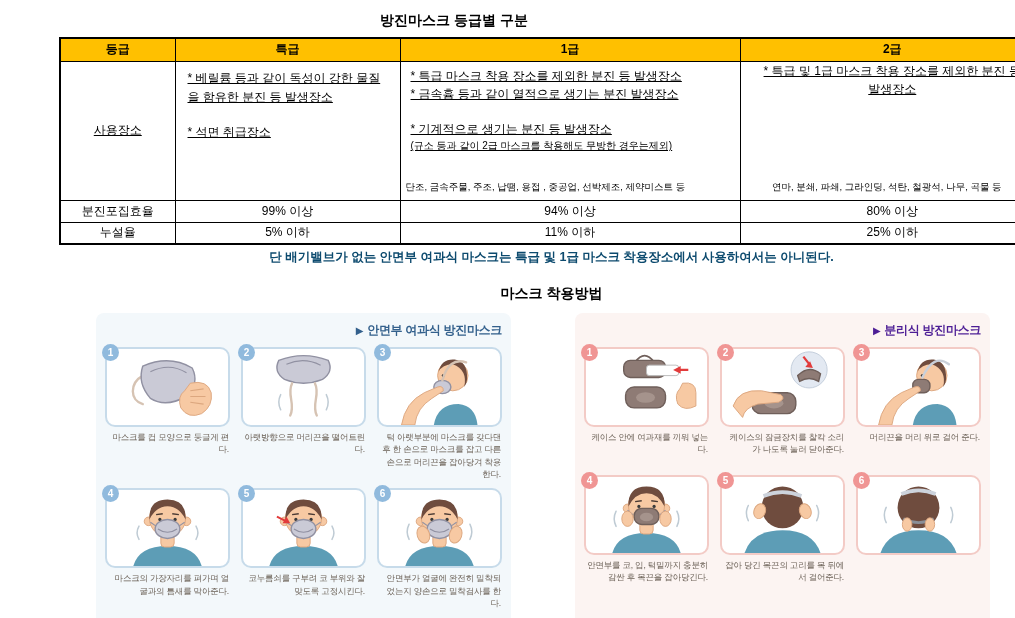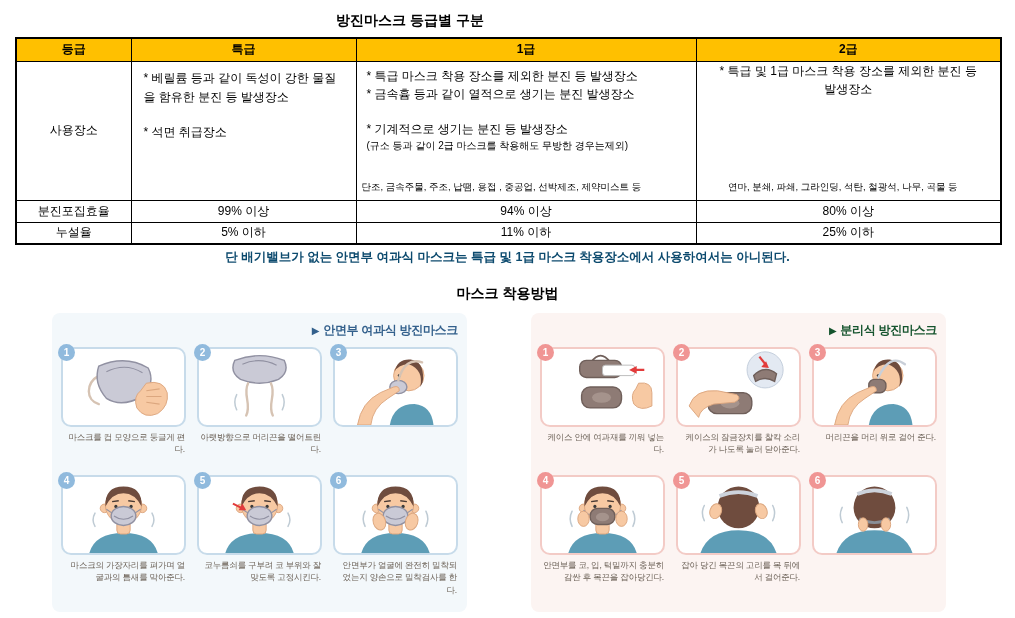--- a/index.html
+++ b/index.html
@@ -1,44 +1,44 @@
 <!DOCTYPE html>
 <html><head>
 <meta charset="utf-8">
 <style>
   * { margin:0; padding:0; box-sizing:border-box; }
   body { width:1015px; height:618px; background:#fff; font-family:"Liberation Sans","DejaVu Sans",sans-serif; color:#000; overflow:hidden; }
-  .doc { position:relative; width:1015px; height:618px; background:#fff; }
+  .doc { position:relative; width:1015px; height:618px; background:#fff;padding-left:44px; }
 
   .tbl-title { width:820px; text-align:center; font-size:14px; font-weight:bold; padding-top:12px; margin-bottom:7px; }
 
   table.grade { border-collapse:collapse; table-layout:fixed; width:985px; margin-left:15px; border:2px solid #000; }
   table.grade th, table.grade td { border:1px solid #000; font-size:12px; }
   table.grade th { background:#FFC000; font-weight:bold; height:23px; text-align:center; }
-  tr.usage td { height:139px; vertical-align:top; }
+  tr.usage td { height:139px; vertical-align:top;text-decoration:underline; }
   td.rowlabel { text-align:center; vertical-align:middle !important; }
   td.cell-special { padding:7px 10px 0 12px; line-height:1.6; }
   td.cell-g1 { position:relative; padding:5px 8px 0 10px; line-height:1.55; }
   td.cell-g1 .note { font-size:10px; }
   td.cell-g2 { position:relative; vertical-align:middle; text-align:center; padding:0 16px 30px 16px; line-height:1.5; }
   .gap { height:16px; }
   .examples { position:absolute; bottom:5px; left:5px; right:16px; font-size:9.5px; white-space:nowrap; overflow:hidden; }
   tr.vals td { height:22px; text-align:center; }
 
   .warning { width:985px; margin-left:15px; text-align:center; color:#0c4a6e; font-weight:bold; font-size:12.5px; padding-top:4px; }
 
   .wear-title { width:1015px; text-align:center; font-size:14px; font-weight:bold; margin-top:19px; margin-bottom:10px; }
 
   .panels { display:flex; margin-left:52px; gap:64px;text-align:right; }
   .panel { width:415px; border-radius:8px; padding:8px 9px 10px 9px; }
   .panel.left  { background:#F3F8FB; }
   .panel.right { background:#FCF4F2; }
   .phead { font-size:12px; font-weight:bold; margin:1px 0 8px 2px; letter-spacing:-0.3px; }
   .panel.left  .phead { color:#33608C; }
-  .panel.right .phead { color:#14532d; }
+  .panel.right .phead { color:#4c1d95; }
   .phead .arr { font-size:10px; margin-right:4px; }
 
   .grid { display:grid; grid-template-columns:repeat(3,1fr); column-gap:11px; row-gap:2px; }
   .card { position:relative; height:80px; background:#fff; border:2px solid; border-radius:10px; overflow:visible; }
   .panel.left  .card { border-color:#C7DBEA; }
   .panel.right .card { border-color:#F3CBC6; }
   .badge { position:absolute; top:-5px; left:-5px; width:17px; height:17px; border-radius:50%; color:#fff; font-size:10px; font-weight:bold; display:flex; align-items:center; justify-content:center; z-index:2; }
   .panel.left  .badge { background:#90BADD; }
   .panel.right .badge { background:#F09594; }
   .card svg.pic { width:100%; height:100%; display:block; border-radius:8px; }
@@ -191,20 +191,21 @@
         <div class="step">
           <div class="card">
             <span class="badge">3</span>
             <svg class="pic" viewBox="0 0 120 80">
               <use href="#g-fside"></use>
               <ellipse class="mg" cx="63" cy="40" rx="9" ry="7"></ellipse>
               <path class="st" d="M63 33 Q70 8 88 14"></path>
               <path class="sk" d="M20 80 Q24 56 44 46 L58 40 Q64 38 64 44 L52 52 Q36 62 34 80 Z"></path>
             </svg>
           </div>
+          <div class="cap">턱 아랫부분에 마스크를 갖다댄 후 한 손으로 마스크를 잡고 다른 손으로 머리끈을 잡아당겨 착용한다.</div>
         </div>
 
         <div class="step">
           <div class="card">
             <span class="badge">4</span>
             <svg class="pic" viewBox="0 0 120 80">
               <use href="#g-ffront"></use>
                 <use href="#g-maskgray"></use>
               <path class="mo" d="M30 38 Q26 45 30 52 M90 38 Q94 45 90 52"></path>
             </svg>

